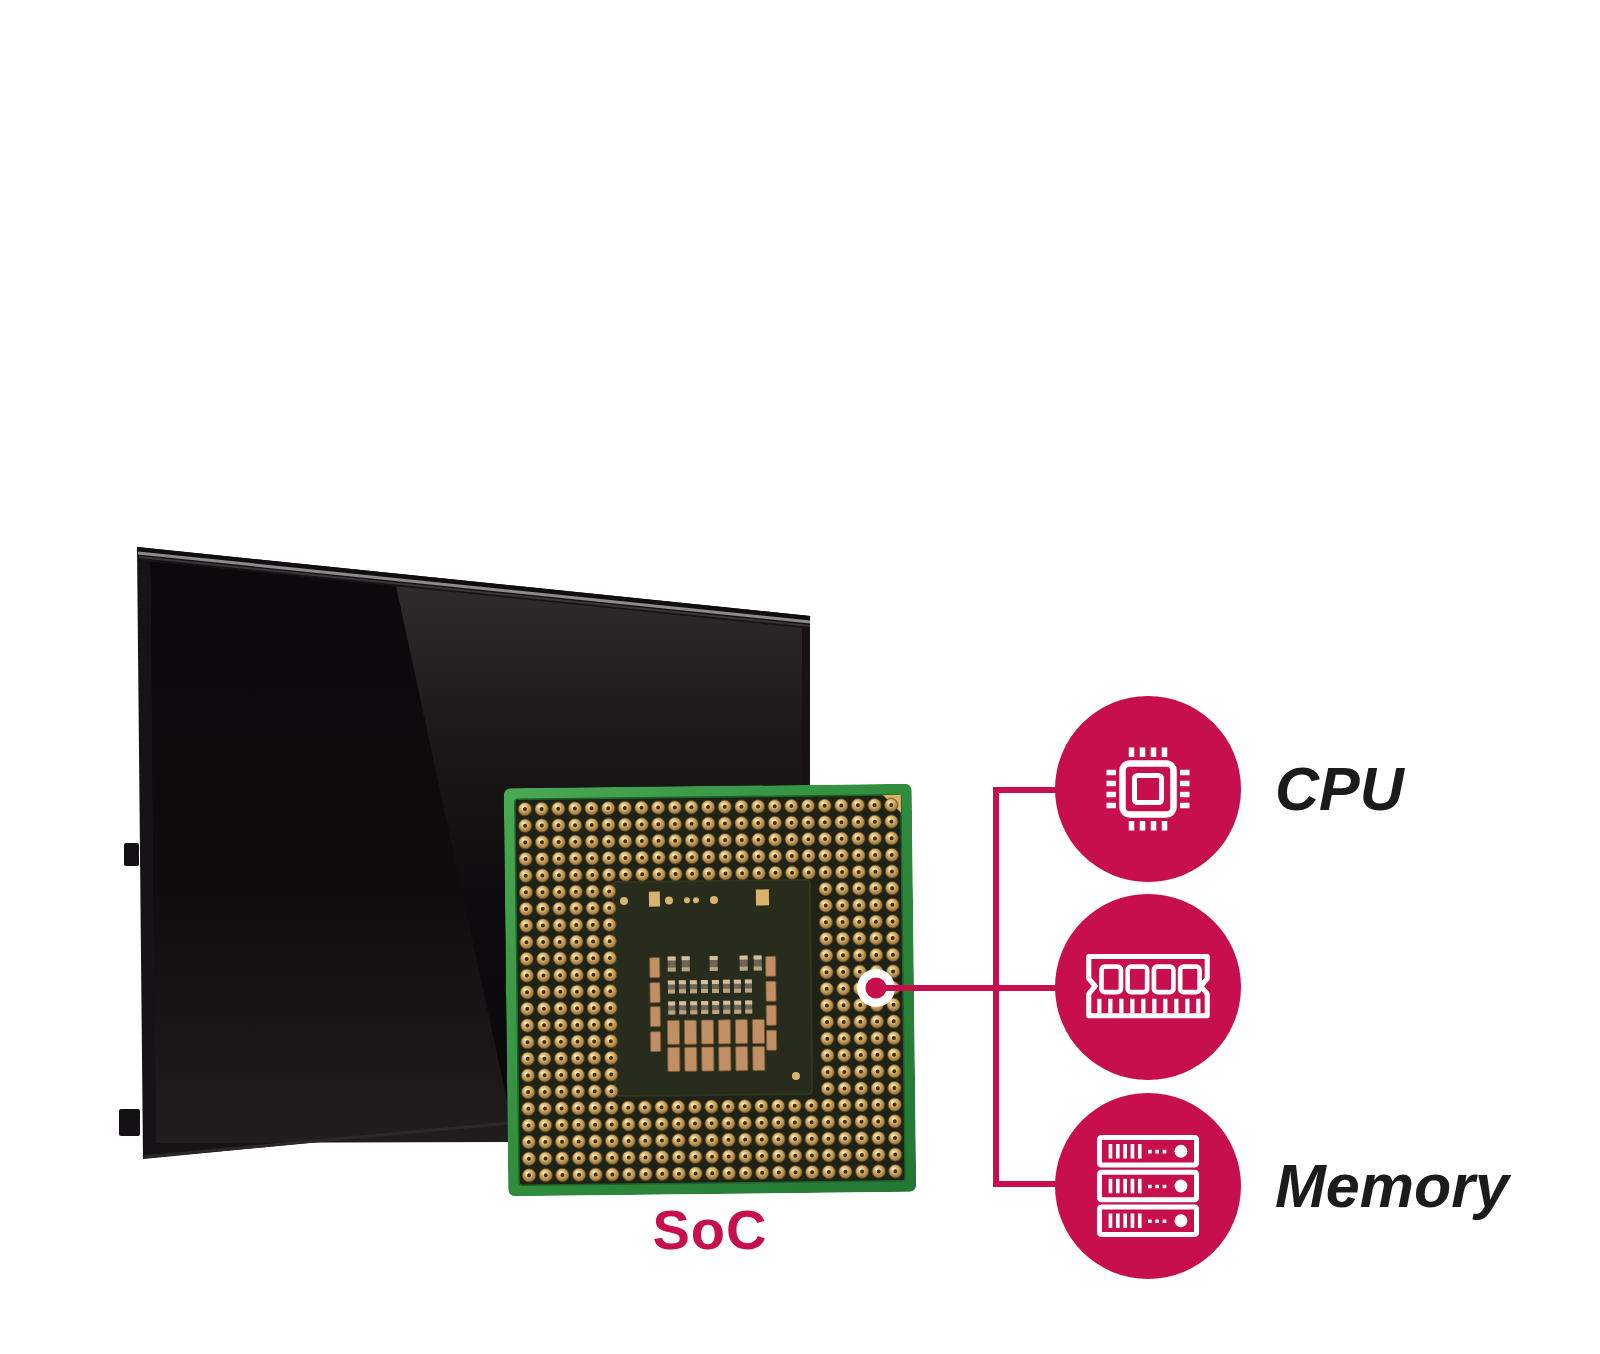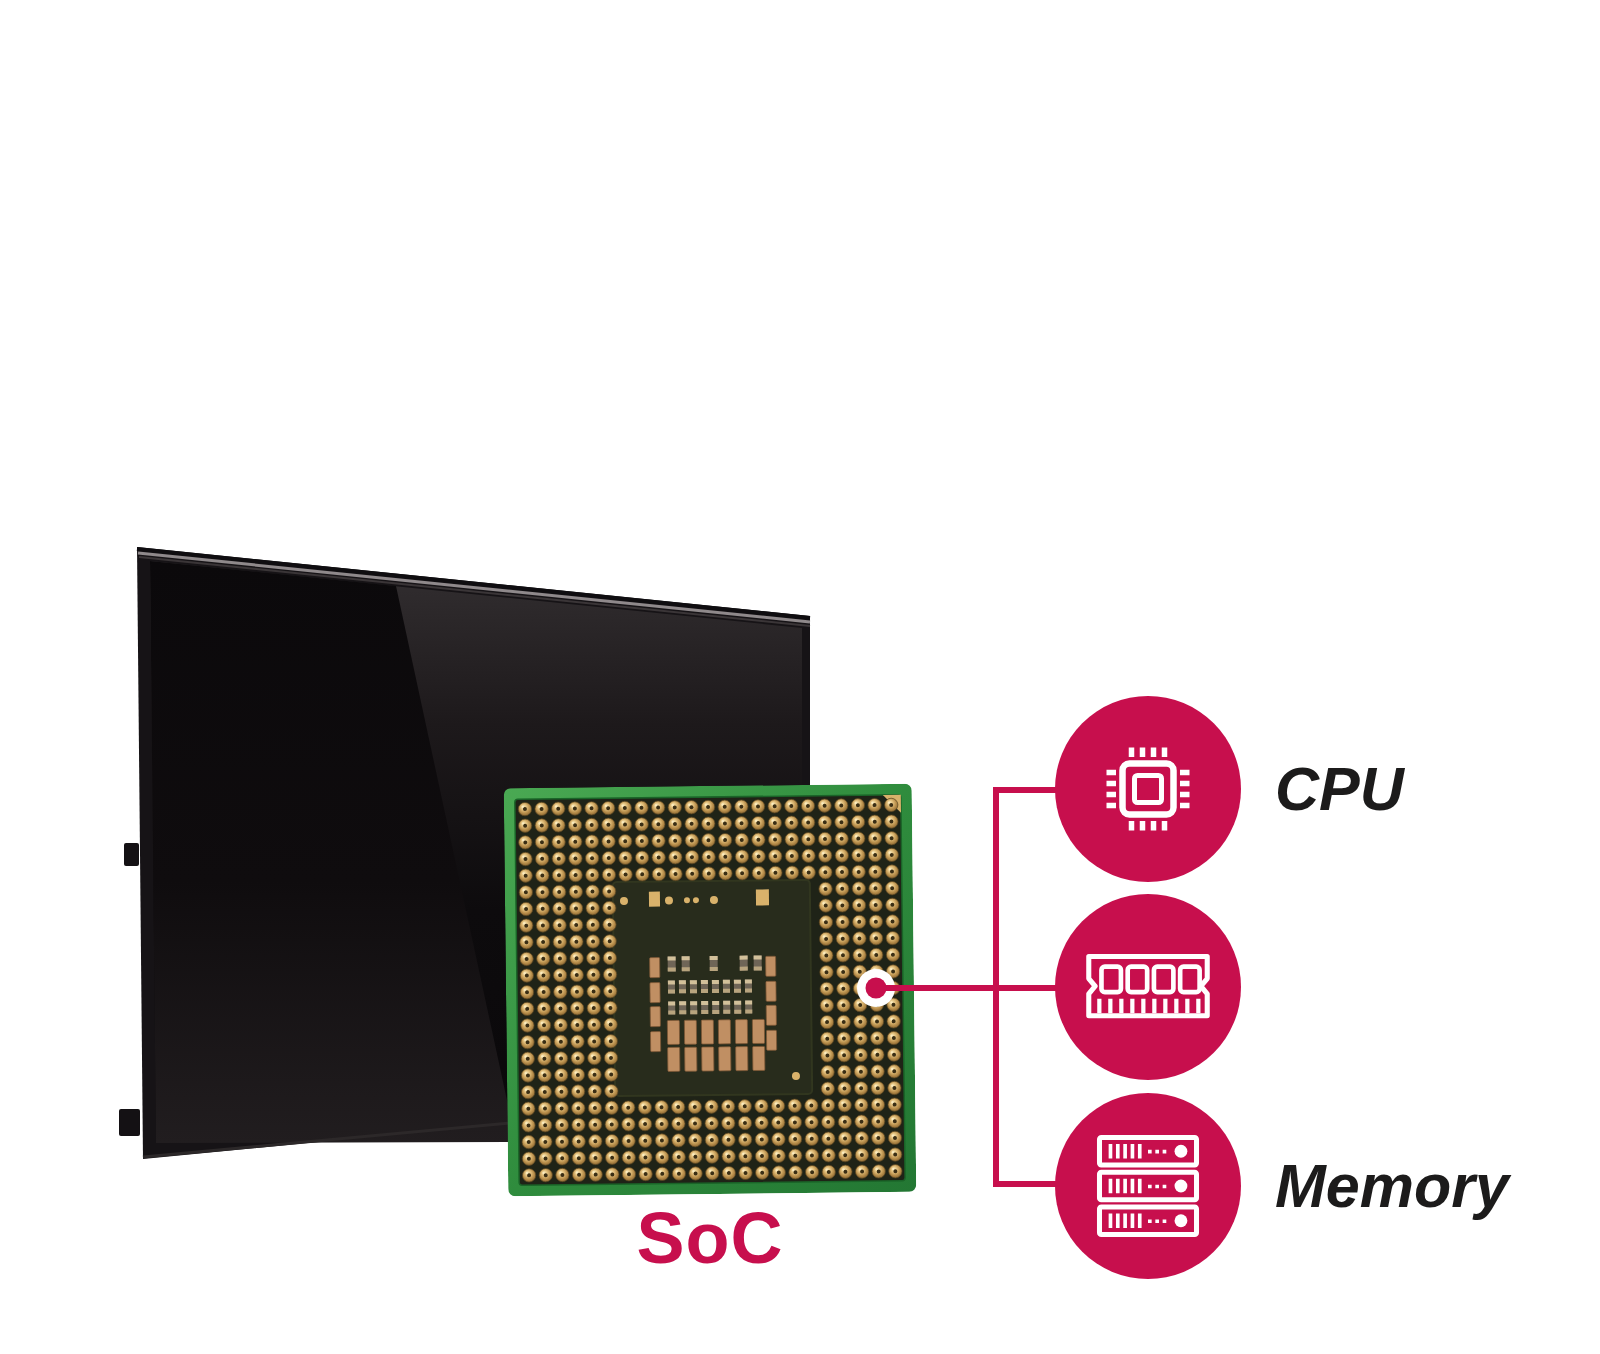--- a/index.html
+++ b/index.html
@@ -16,21 +16,21 @@
   .tv{position:absolute;left:0;top:0;width:1600px;height:1354px;}
 
   .chip{
     position:absolute;left:506px;top:786px;width:408px;height:408px;
     transform:rotate(-0.65deg);transform-origin:center;z-index:2;
   }
   .chip svg{display:block;width:408px;height:408px;}
 
   .soc-label{
     position:absolute;left:506px;top:1202px;width:408px;z-index:2;
-    text-align:center;font-size:72px;font-weight:bold;line-height:1;
+    text-align:center;font-size:56px;font-weight:bold;line-height:1;
     color:var(--accent);letter-spacing:1px;
   }
 
   .connectors{position:absolute;left:0;top:0;width:1600px;height:1354px;z-index:3;pointer-events:none;}
   .cline{stroke:var(--accent);stroke-width:6;fill:none;}
 
   .features{position:absolute;left:0;top:0;width:1600px;height:1354px;z-index:4;}
   .feature{position:absolute;left:1055px;display:flex;align-items:center;gap:34px;height:186px;}
   .badge{
     width:186px;height:186px;border-radius:50%;background:var(--accent);

